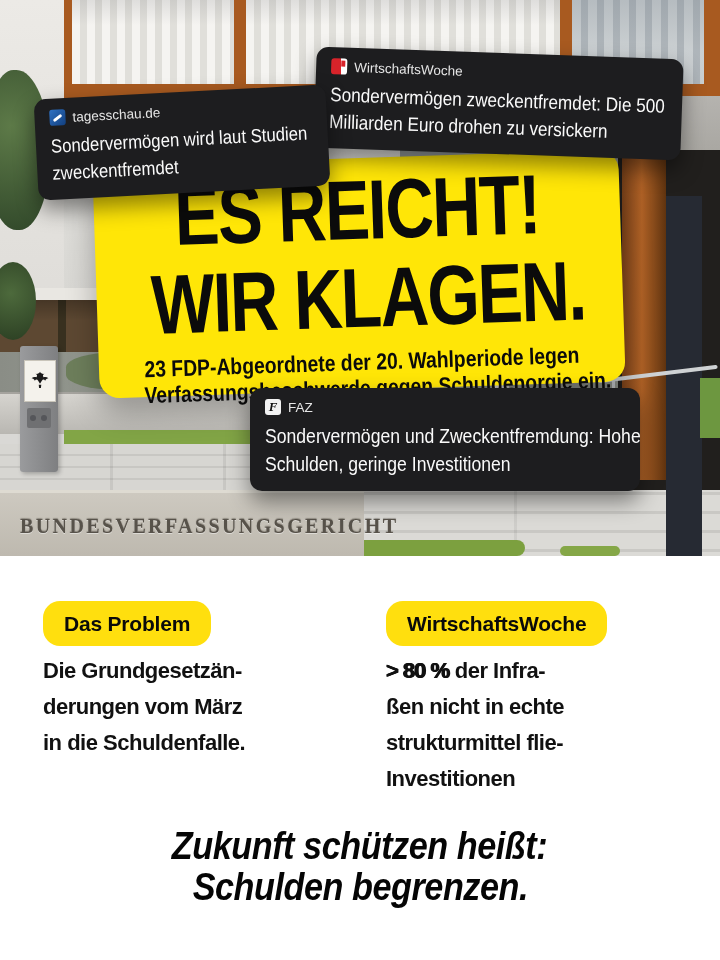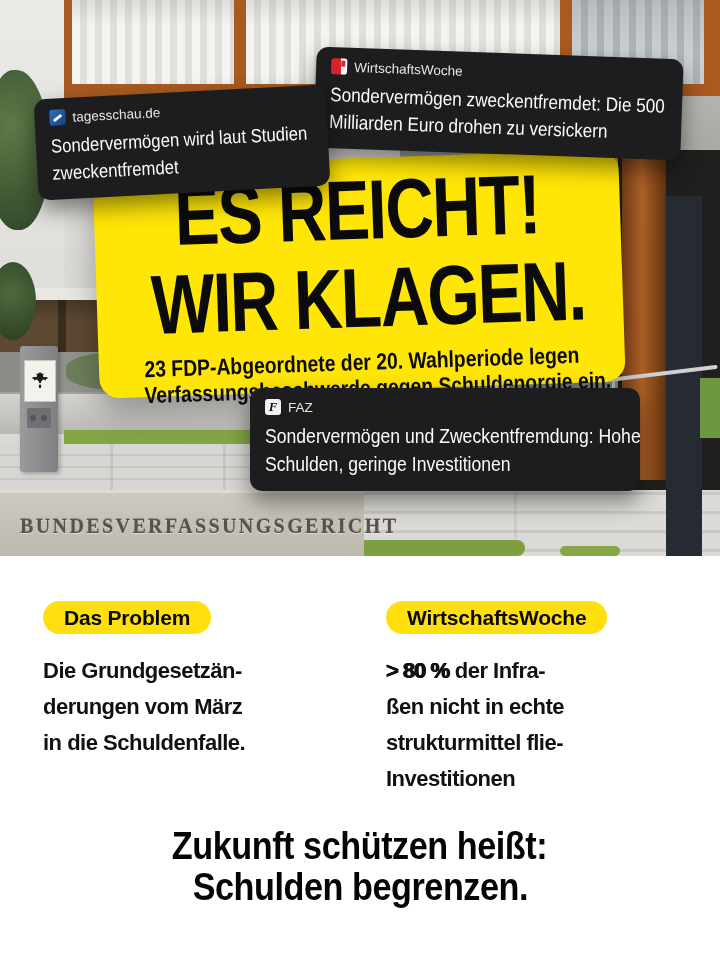--- a/index.html
+++ b/index.html
@@ -82,30 +82,30 @@
   #card-wiwo .headline{font-size:19.5px;line-height:27px;}
   #card-faz{left:250px;top:388px;width:390px;z-index:10;}
   #card-faz .headline{font-size:20px;line-height:28px;}
   .ts-icon{background:linear-gradient(135deg,#2f72c4,#123f7e);}
   .ts-icon i{position:absolute;left:3px;top:7px;width:10px;height:3px;background:#fff;border-radius:2px;transform:rotate(-35deg);}
   .ww-icon{background:linear-gradient(90deg,#d8232a 0 62%,#ffffff 62%);}
   .ww-icon:after{content:'';position:absolute;right:2px;top:2px;width:4px;height:6px;background:#d8232a;}
   .faz-icon{background:#f2f2f2;color:#111;font-family:"Liberation Serif",serif;font-style:italic;font-weight:700;font-size:13px;}
 
   
-  .pill{position:absolute;height:33px;padding:0 21px;background:#ffdf0e;border-radius:17px;
+  .pill{position:absolute;height:45px;padding:0 21px;background:#ffdf0e;border-radius:17px;
         display:inline-flex;align-items:center;font-weight:700;font-size:21px;letter-spacing:-0.2px;color:#0a0a0a;}
   #pill-problem{left:43px;top:601px;}
   #pill-zweck{left:386px;top:601px;}
   .col{position:absolute;font-weight:700;font-size:22px;line-height:36px;letter-spacing:-0.5px;color:#111;}
   #col-left{left:43px;top:653px;width:330px;}
   #col-right{left:386px;top:653px;width:320px;}
   .hl{letter-spacing:-1px;text-shadow:.6px 0 0 currentColor,-.6px 0 0 currentColor;}
   .footer{position:absolute;left:0;right:0;top:826px;text-align:center;font-weight:700;font-size:38px;
-          line-height:41px;letter-spacing:-0.5px;color:#050505;}
+          line-height:41px;letter-spacing:-0.5px;color:#050505;font-style:italic;}
   .footer .fline{display:inline-block;transform:scaleX(.9);white-space:nowrap;}
 </style>
 </head>
 <body>
 
 <div id="canvas">
 
   <div class="photo">
     <div class="wall-left"></div>
     <div class="facade-top">

